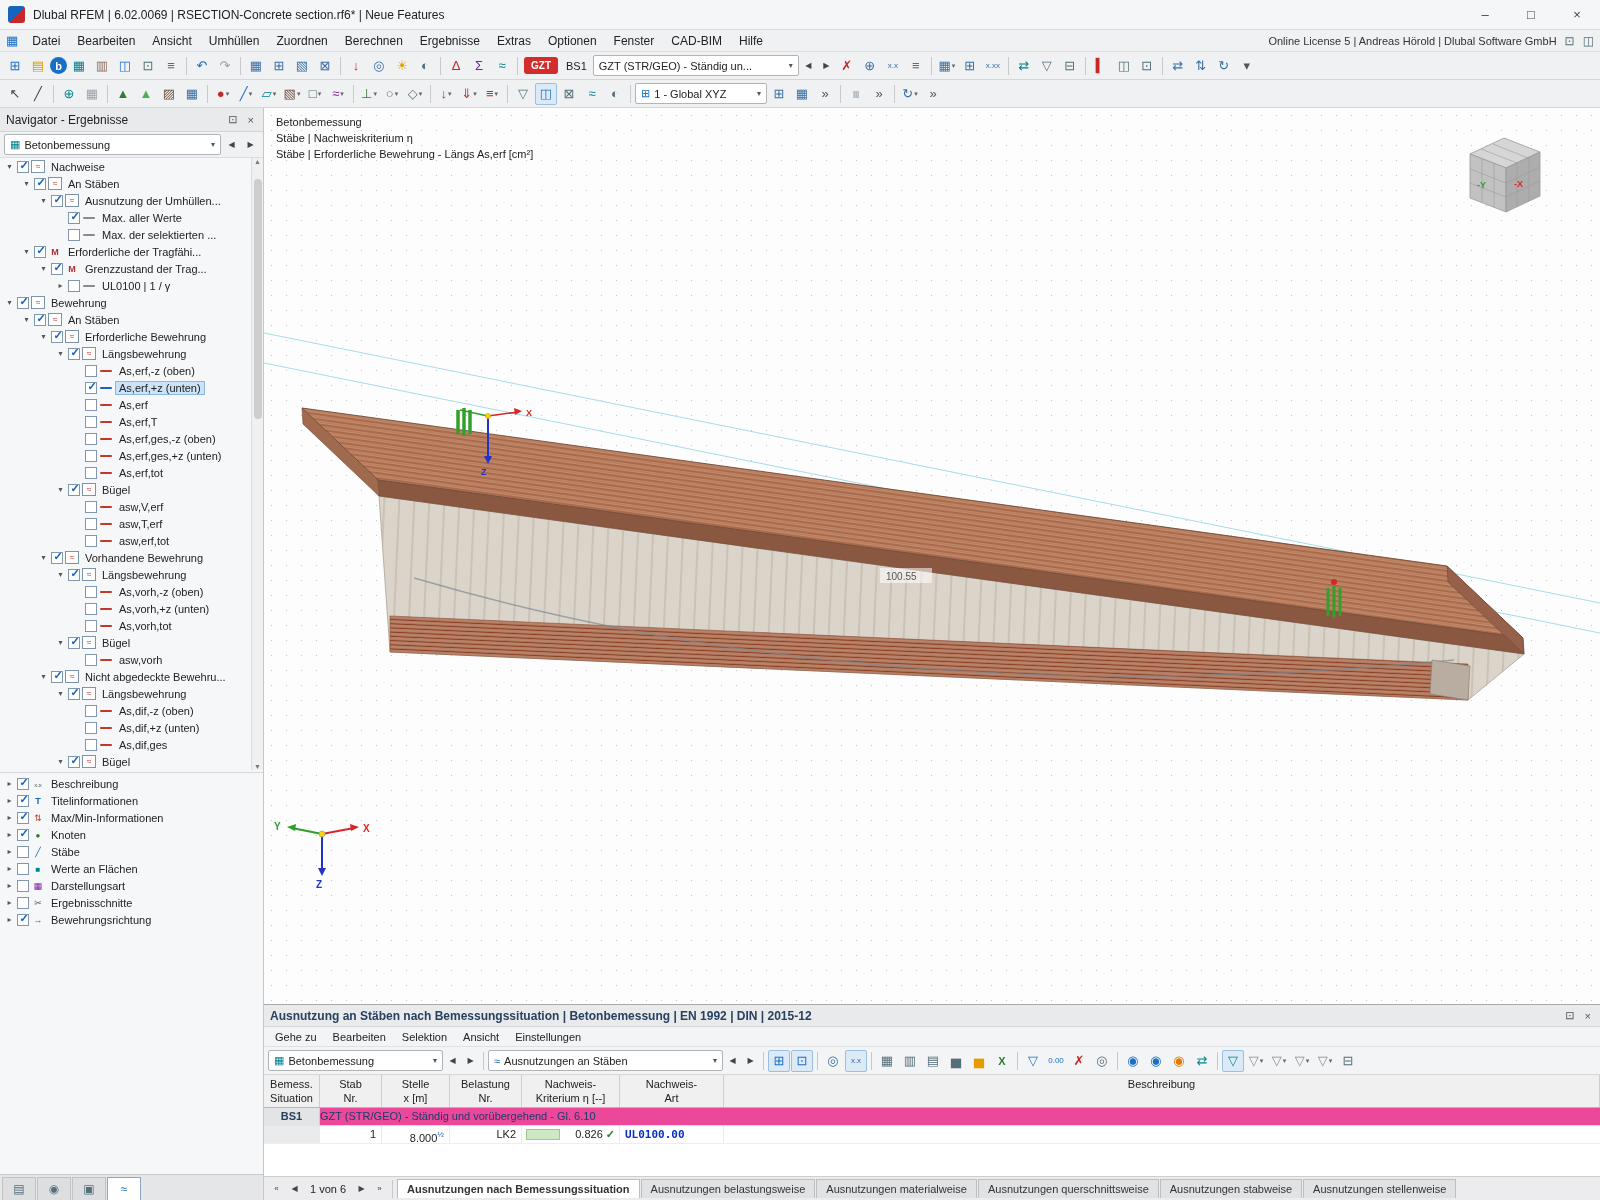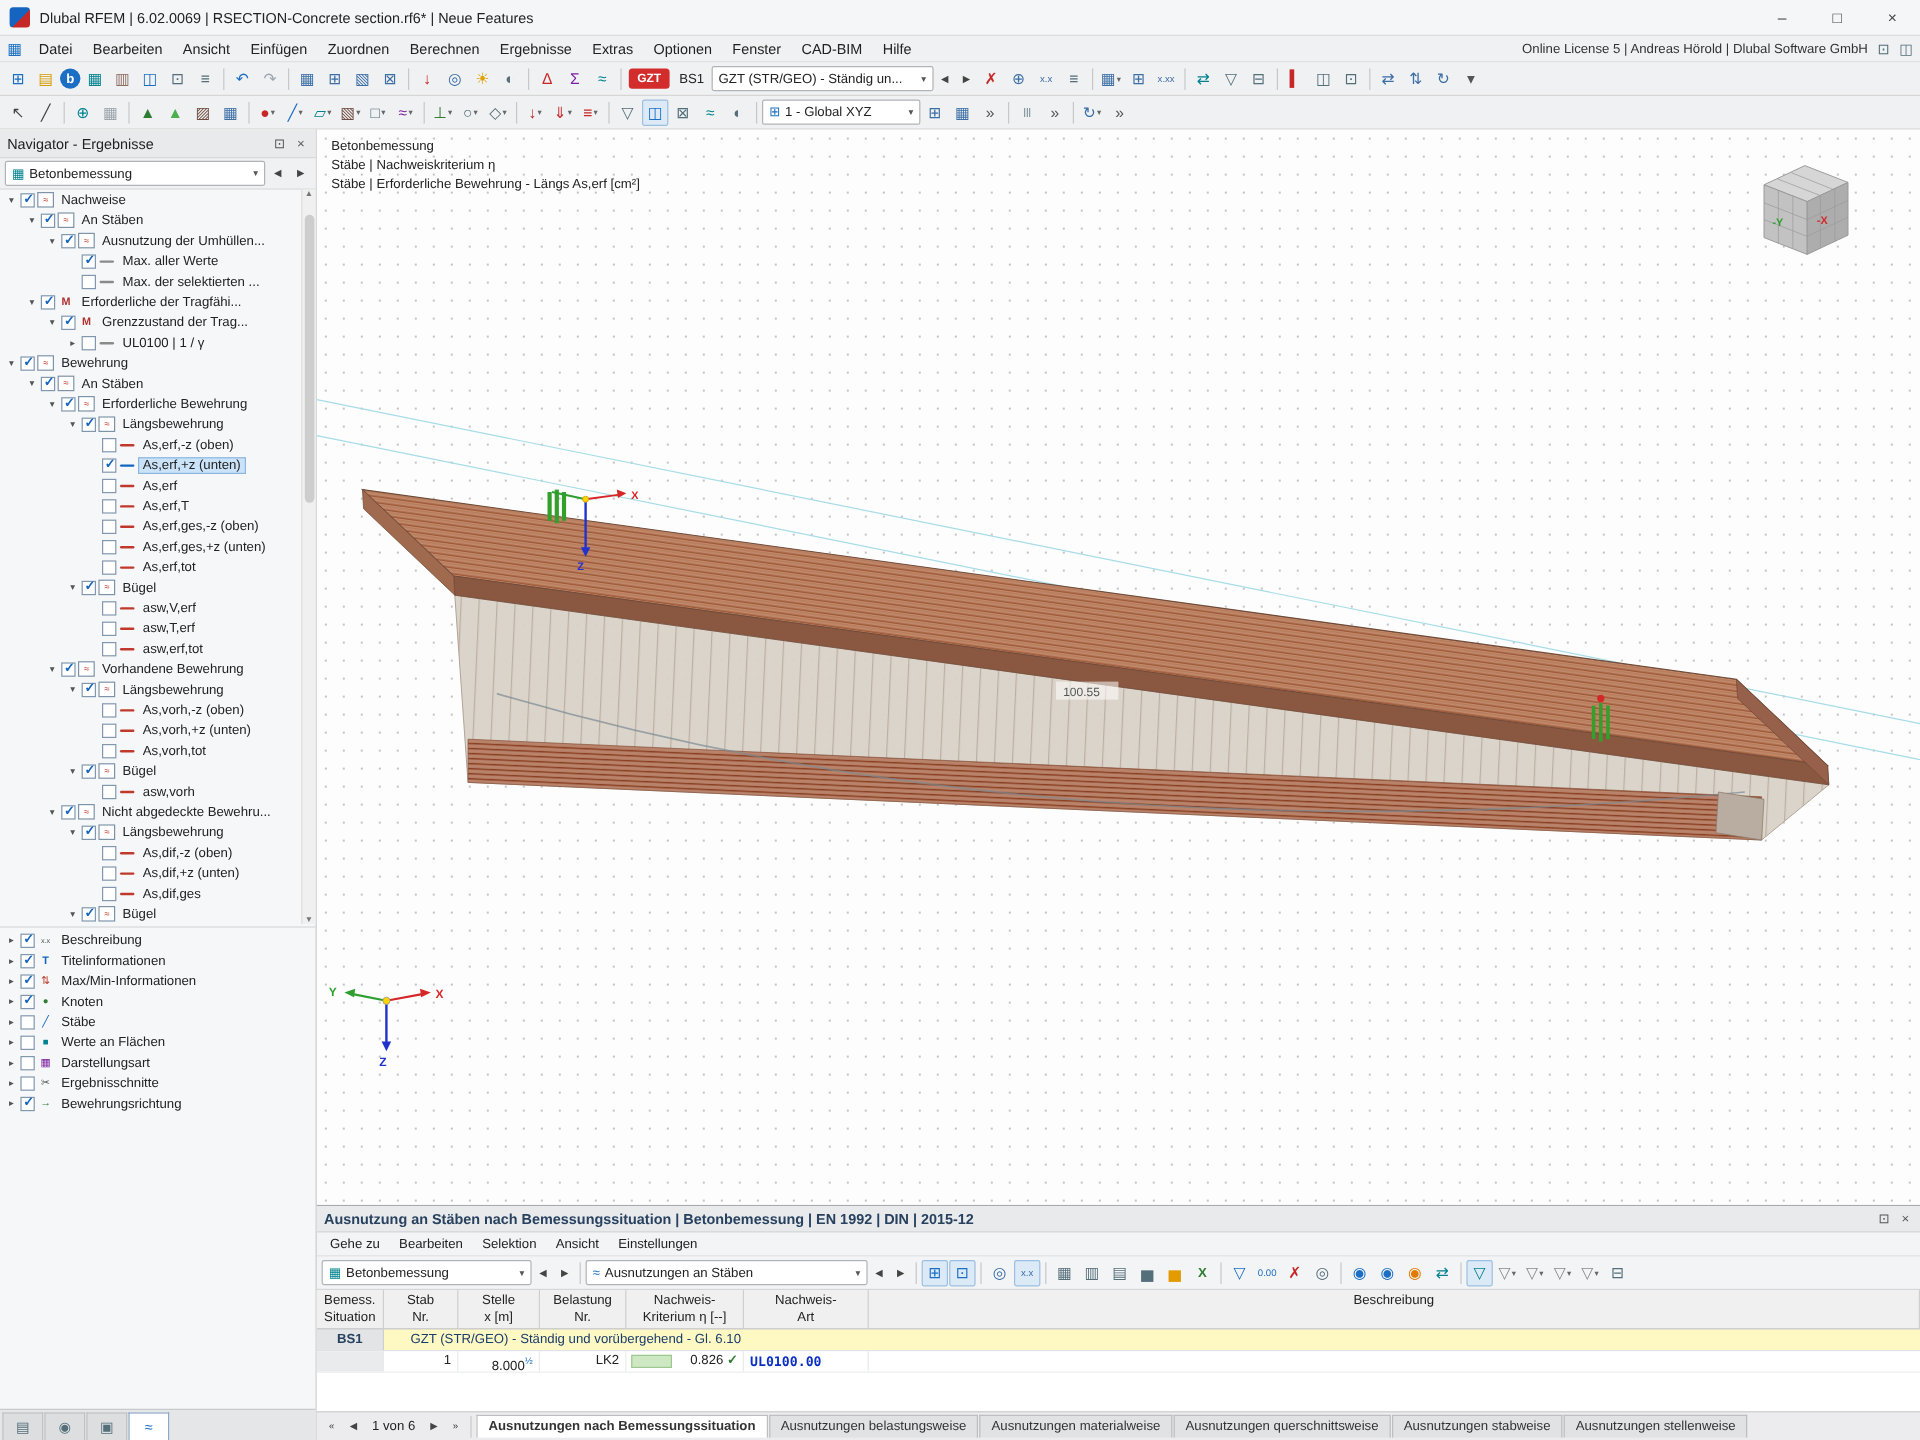--- a/index.html
+++ b/index.html
@@ -29,21 +29,21 @@
 .txt{font-size:8px!important;letter-spacing:0}
 .txtb{font-size:11px!important;font-weight:bold}
 .dd::after{content:"▾";font-size:7px;color:#666;margin-left:1px}
 .pressed{background:#dce9f7;border:1px solid #9bbfe0}
 .badge-b{background:#1a6fc4;border-radius:50%;width:17px;height:17px;font-weight:bold;font-size:11px}
 .gzt-badge{background:#d22c2c;color:#fff;font-weight:bold;font-size:10px;padding:3px 7px;border-radius:3px;margin:0 2px}
 .bs1{font-size:11px;padding:2px 5px}
 .combo{display:flex;align-items:center;border:1px solid #b0b4b8;background:#fff;height:21px;padding:0 5px;font-size:11px;gap:4px;border-radius:2px}
 .combo .car{margin-left:auto;color:#555;font-size:8px}
 .combo .cico{font-size:11px}
-.lc-combo{width:185px}
+.lc-combo{width:206px}
 .coord-combo{width:132px}
 .navbtn{width:17px;height:20px;display:flex;align-items:center;justify-content:center;font-size:8px;color:#444;border:1px solid transparent}
 
 
 .main{flex:1;display:flex;min-height:0}
 .navigator{width:264px;background:#f6f7f8;border-right:1px solid #c4c6c8;display:flex;flex-direction:column;flex:0 0 264px}
 .nav-title{height:24px;background:#e8eaec;display:flex;align-items:center;padding:0 6px;border-bottom:1px solid #d2d4d6;font-size:12px;gap:4px;flex:0 0 24px}
 .nav-title .sp{flex:1}
 .nav-title .mini{color:#555;font-size:11px;padding:0 3px}
 .nav-combo-row{height:26px;display:flex;align-items:center;padding:2px 4px;gap:2px;background:#f0f1f2;border-bottom:1px solid #ddd;flex:0 0 26px}
@@ -98,21 +98,21 @@
 .bp-menu .menu-item{font-size:11px;padding:1px 7px}
 .bp-toolbar{height:28px;flex:0 0 28px;display:flex;align-items:center;padding:0 4px;gap:1px;border-bottom:1px solid #d4d6d8;overflow:hidden}
 .bp-combo1{width:175px}
 .bp-combo2{width:235px}
 .bp-table{flex:1;background:#fff;overflow:hidden;display:flex;flex-direction:column}
 .tgrid{display:grid;grid-template-columns:56px 62px 68px 72px 98px 104px 1fr}
 .tbl-head{background:#f0f0f0;border-bottom:1px solid #b8b8b8}
 .th{border-right:1px solid #cfcfcf;text-align:center;font-size:11px;padding:2px 2px;line-height:14px;height:32px;color:#222}
 .grow{height:18px;border-bottom:1px solid #dfe3e8;font-size:11px;line-height:17px}
 .gcell1{background:#e2e4e6;border-right:1px solid #cfcfcf;text-align:center;font-weight:bold;color:#27415f}
-.gcell2{grid-column:2/8;background:#fef9c3;padding-left:22px;color:#1a3c6e}
+.gcell2{grid-column:2/8;background:#ec4899;padding-left:0;color:#1a3c6e}
 .drow{height:18px;border-bottom:1px solid #eceef0;font-size:11px;line-height:17px}
 .dc{border-right:1px solid #e8eaec;padding:0 5px;white-space:nowrap;overflow:hidden}
 .num{text-align:right}
 .sup{font-size:8px;color:#1a6fc4;vertical-align:super}
 .eta-cell{display:flex;align-items:center;gap:3px;padding:0 4px;border-right:1px solid #e8eaec}
 .eta-bar{width:34px;height:11px;background:#cfe8c4;border:1px solid #9cc78e}
 .eta-val{margin-left:auto}
 .eta-check{color:#2e7d32;font-weight:bold}
 .art{color:#0a2fc4;font-family:"DejaVu Sans Mono",monospace;font-weight:bold}
 .bp-tabs{height:24px;flex:0 0 24px;display:flex;align-items:center;background:#ececee;border-top:1px solid #cccecf;padding:0 4px;gap:1px}
@@ -147,21 +147,21 @@
     </span>
   </div>
 
   <div class="menubar">
     <span class="menu-app-icon">▦</span>
     <span class="tb-group">
 
     <span class="menu-item">Datei</span>
         <span class="menu-item">Bearbeiten</span>
         <span class="menu-item">Ansicht</span>
-        <span class="menu-item">Einfügen</span>
+        <span class="menu-item">Umhüllen</span>
         <span class="menu-item">Zuordnen</span>
         <span class="menu-item">Berechnen</span>
         <span class="menu-item">Ergebnisse</span>
         <span class="menu-item">Extras</span>
         <span class="menu-item">Optionen</span>
         <span class="menu-item">Fenster</span>
         <span class="menu-item">CAD-BIM</span>
         <span class="menu-item">Hilfe</span>
       </span>
     <span class="menubar-right">

